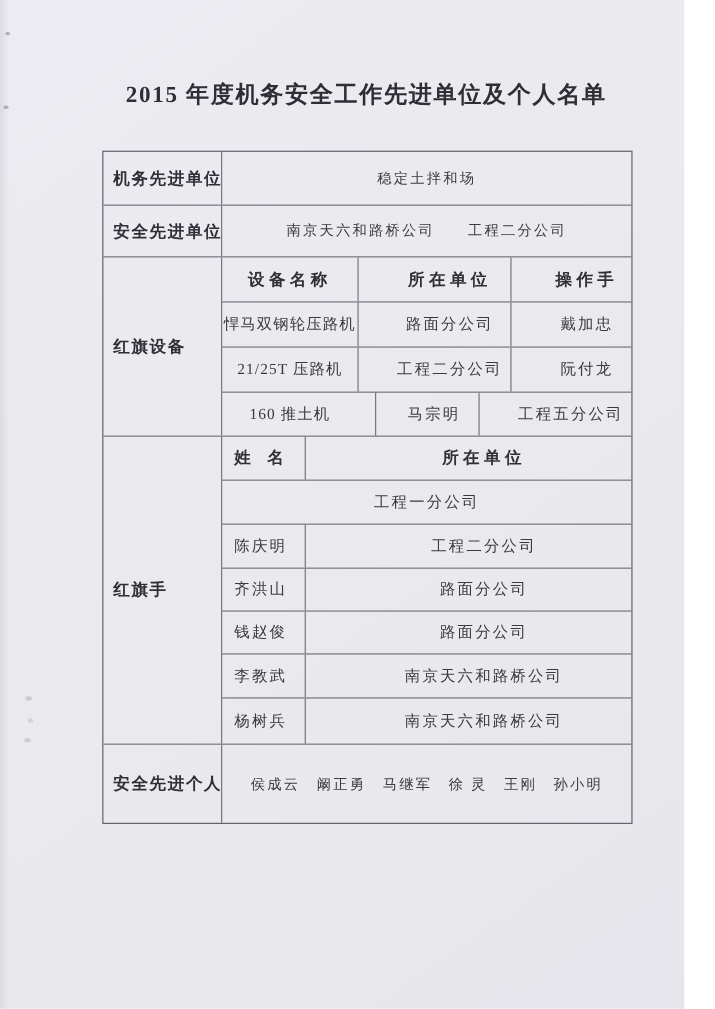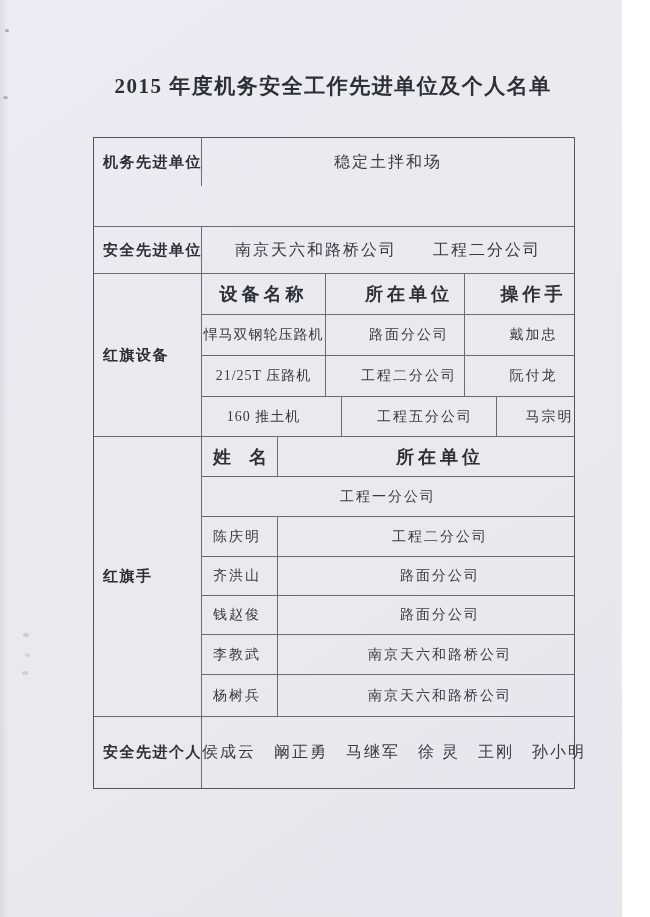--- a/index.html
+++ b/index.html
@@ -27,43 +27,43 @@
   .label-cell{
     width:107px;flex:0 0 107px;display:flex;align-items:center;
     justify-content:flex-start;padding-left:9px;box-sizing:border-box;
     font-weight:bold;font-size:15px;letter-spacing:1.5px;color:#2f2f36;
     white-space:nowrap;
     text-align:right;
   }
   .value-cell{
     flex:1;display:flex;align-items:center;justify-content:center;
     border-left:1px solid #6b6b74;box-sizing:border-box;
-    font-size:16px;letter-spacing:2px;white-space:pre;color:#3a3a41;
+    font-size:13px;letter-spacing:2px;white-space:pre;color:#3a3a41;
   }
   .section-body{flex:1;display:flex;flex-direction:column;border-left:1px solid #6b6b74;box-sizing:border-box;}
   .subrow{display:flex;box-sizing:border-box;}
   .subrow + .subrow{border-top:1px solid #6b6b74;}
   .subcell{
     display:flex;align-items:center;justify-content:center;
     box-sizing:border-box;font-size:14px;letter-spacing:2px;
     white-space:pre;color:#3a3a41;
   }
   .subcell + .subcell{border-left:1px solid #6b6b74;padding-left:28px;}
-  .subcell.hdr{font-weight:bold;font-size:18px;letter-spacing:4px;color:#2f2f36;}
+  .subcell.hdr{font-weight:bold;font-size:15px;letter-spacing:4px;color:#2f2f36;}
   .subcell.name-left{justify-content:flex-start;padding-left:11px;}
   
   .col-equip-name{width:123px;flex:0 0 123px;}
   .col-equip-unit{width:139px;flex:0 0 139px;}
   .col-equip-op{flex:1;}
   
   .col-op-name{width:75px;flex:0 0 75px;}
   .col-op-unit{flex:1;}
   
   .h-r1{height:48px;}
-  .h-r2{height:47px;margin-top:40px;}
+  .h-r2{height:47px;}
   .h-equip{height:163px;}
   .h-equip-hdr{height:40px;flex:0 0 40px;}
   .h-equip-row{height:41px;flex:0 0 41px;}
   .h-equip-row-last{flex:1;gap:16px;}
   .h-ops{height:280px;}
   .h-ops-hdr{height:39px;flex:0 0 39px;}
   .h-ops-row{height:40px;flex:0 0 40px;}
   .h-ops-row-s{height:39px;flex:0 0 39px;}
   .h-ops-row-last{flex:1;font-family:Liberation Mono, monospace;}
   .h-indiv{height:72px;}
@@ -106,22 +106,22 @@
           <div class="subcell col-equip-unit">路面分公司</div>
           <div class="subcell col-equip-op">戴加忠</div>
         </div>
         <div class="subrow h-equip-row">
           <div class="subcell col-equip-name" style="letter-spacing:1px;">21/25T 压路机</div>
           <div class="subcell col-equip-unit">工程二分公司</div>
           <div class="subcell col-equip-op">阮付龙</div>
         </div>
         <div class="subrow h-equip-row-last">
           <div class="subcell col-equip-name" style="letter-spacing:1px;">160 推土机</div>
+          <div class="subcell col-equip-op">马宗明</div>
           <div class="subcell col-equip-unit">工程五分公司</div>
-          <div class="subcell col-equip-op">马宗明</div>
         </div>
       </div>
     </div>
 
     <div class="row h-ops">
       <div class="label-cell">红旗手</div>
       <div class="section-body">
         <div class="subrow h-ops-hdr">
           <div class="subcell hdr col-op-name name-left" style="letter-spacing:0;">姓　名</div>
           <div class="subcell hdr col-op-unit">所在单位</div>

